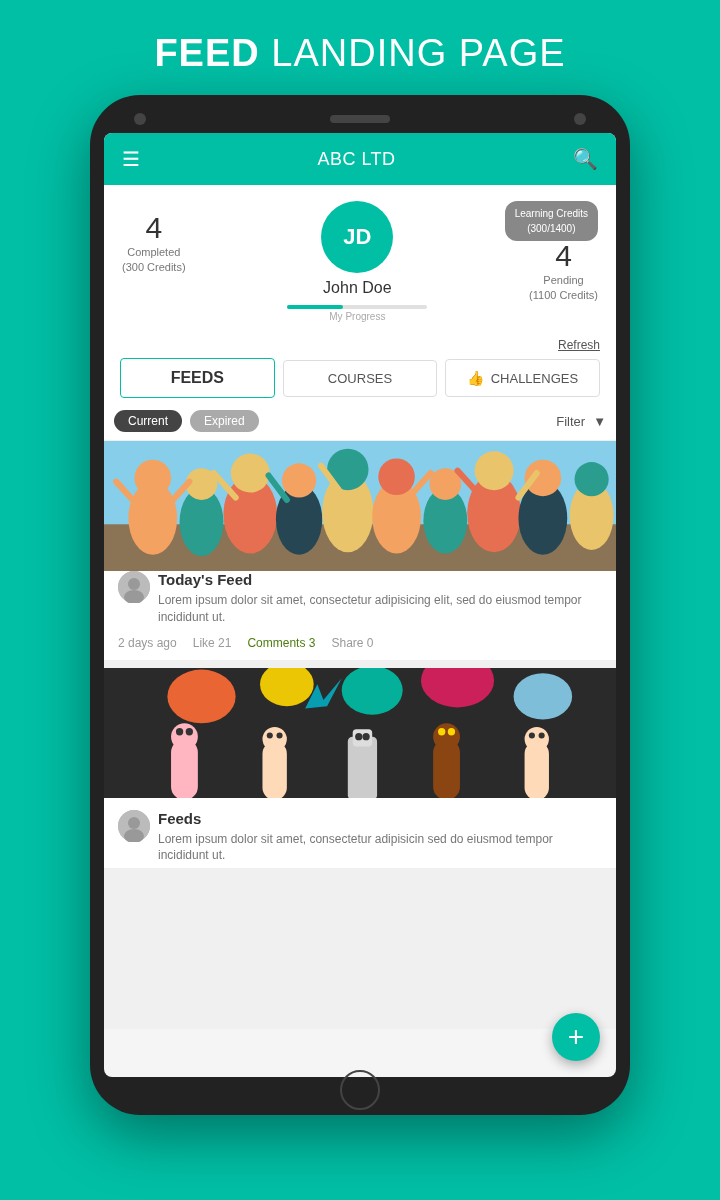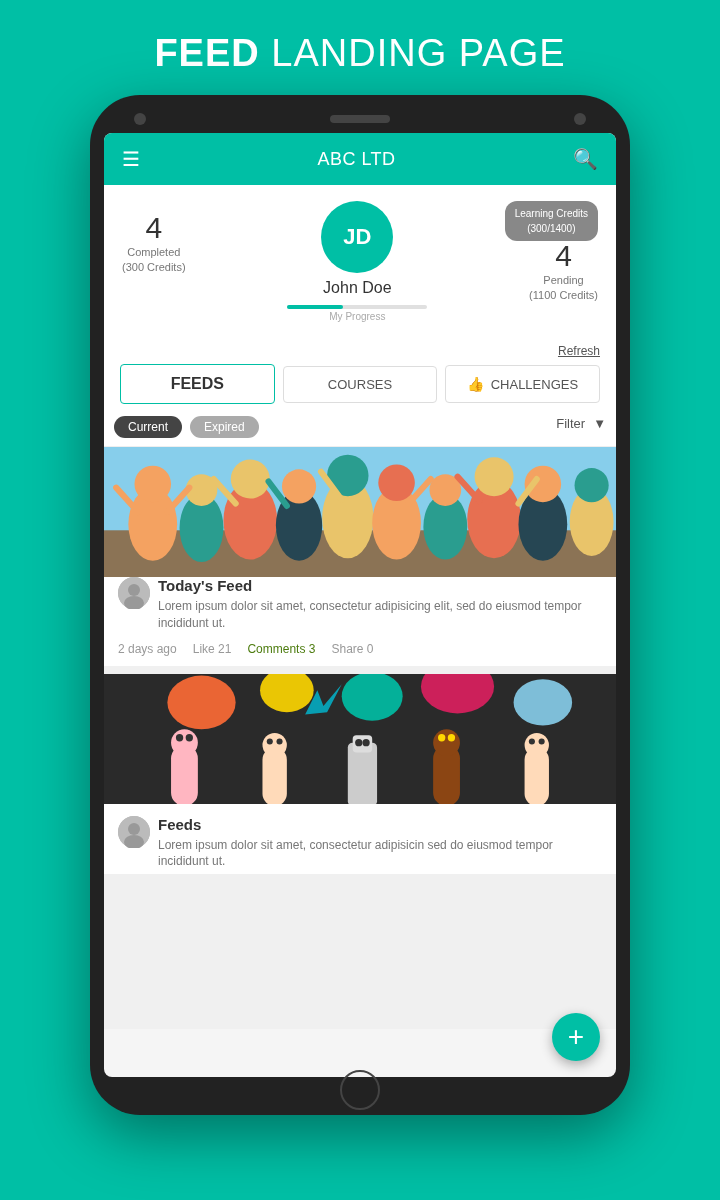--- a/index.html
+++ b/index.html
@@ -163,21 +163,21 @@
     }
     .progress-bar-fill {
       height: 100%;
       background: #00BFA5;
       border-radius: 2px;
     }
     .my-progress-label {
       font-size: 10px;
       color: #aaa;
       text-align: center;
-      margin-bottom: 16px;
+      margin-bottom: 10px;
     }
 
     
     .tab-nav {
       background: white;
       padding: 6px 16px;
       flex-shrink: 0;
     }
     .refresh-row {
       display: flex;
@@ -217,21 +217,21 @@
       font-weight: 700;
     }
     .tab-icon {
       font-size: 14px;
     }
 
     
     .filter-row {
       background: white;
       display: flex;
-      align-items: flex-start;
+      align-items: center;
       padding: 6px 10px 8px;
       gap: 8px;
       flex-shrink: 0;
       border-bottom: 1px solid #eee;
     }
     .filter-btn {
       background: #555;
       color: white;
       border: none;
       border-radius: 12px;

